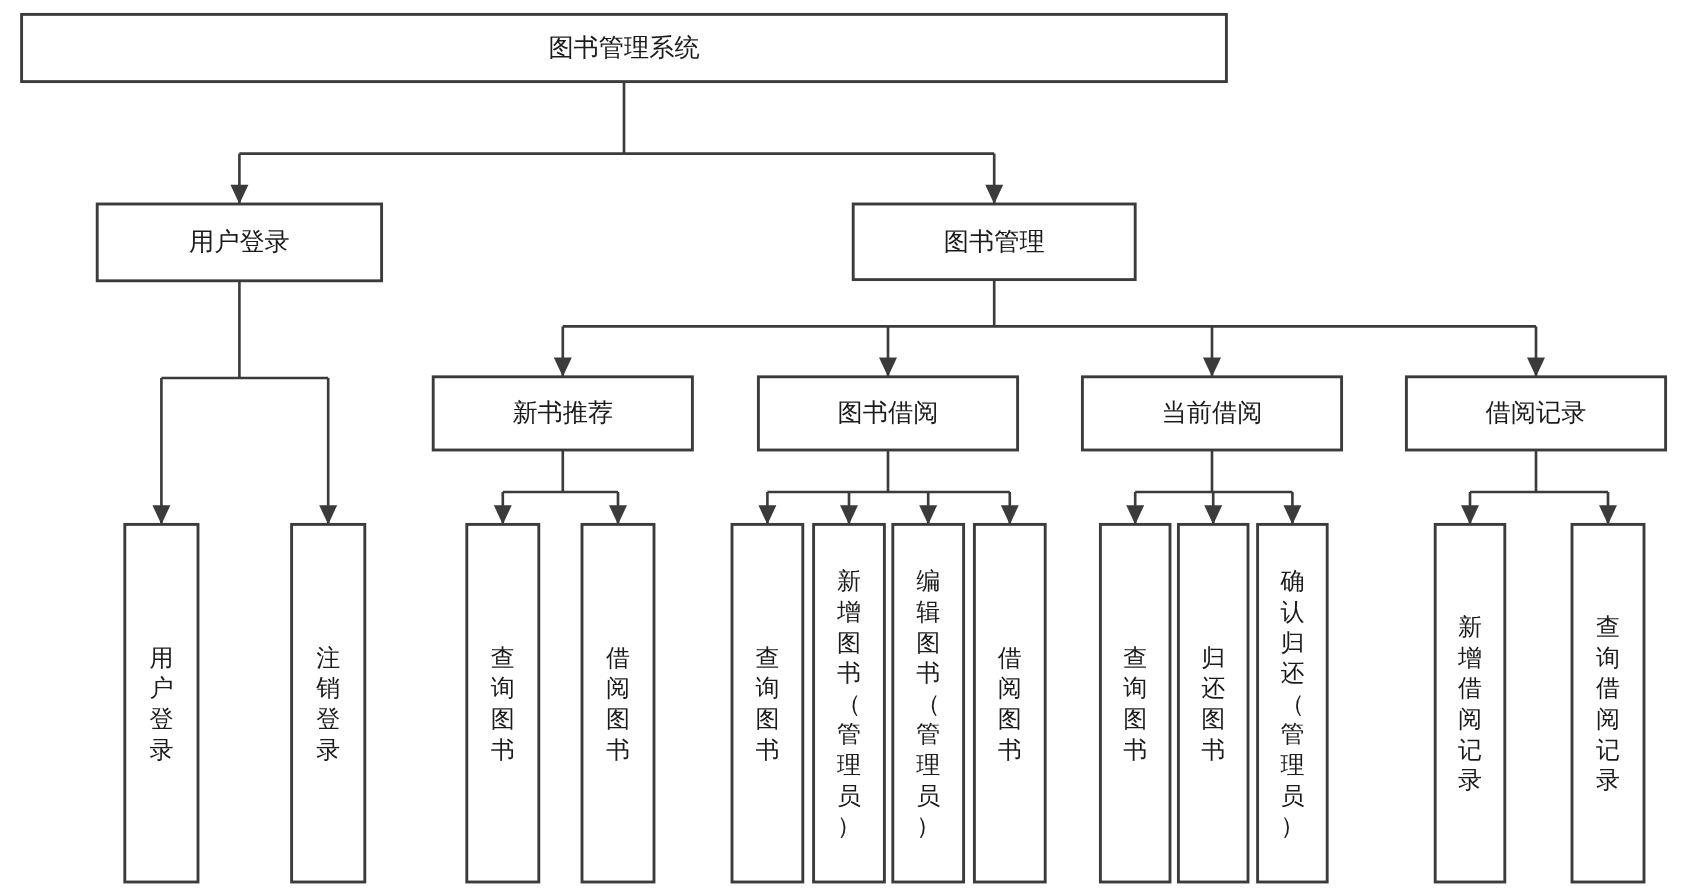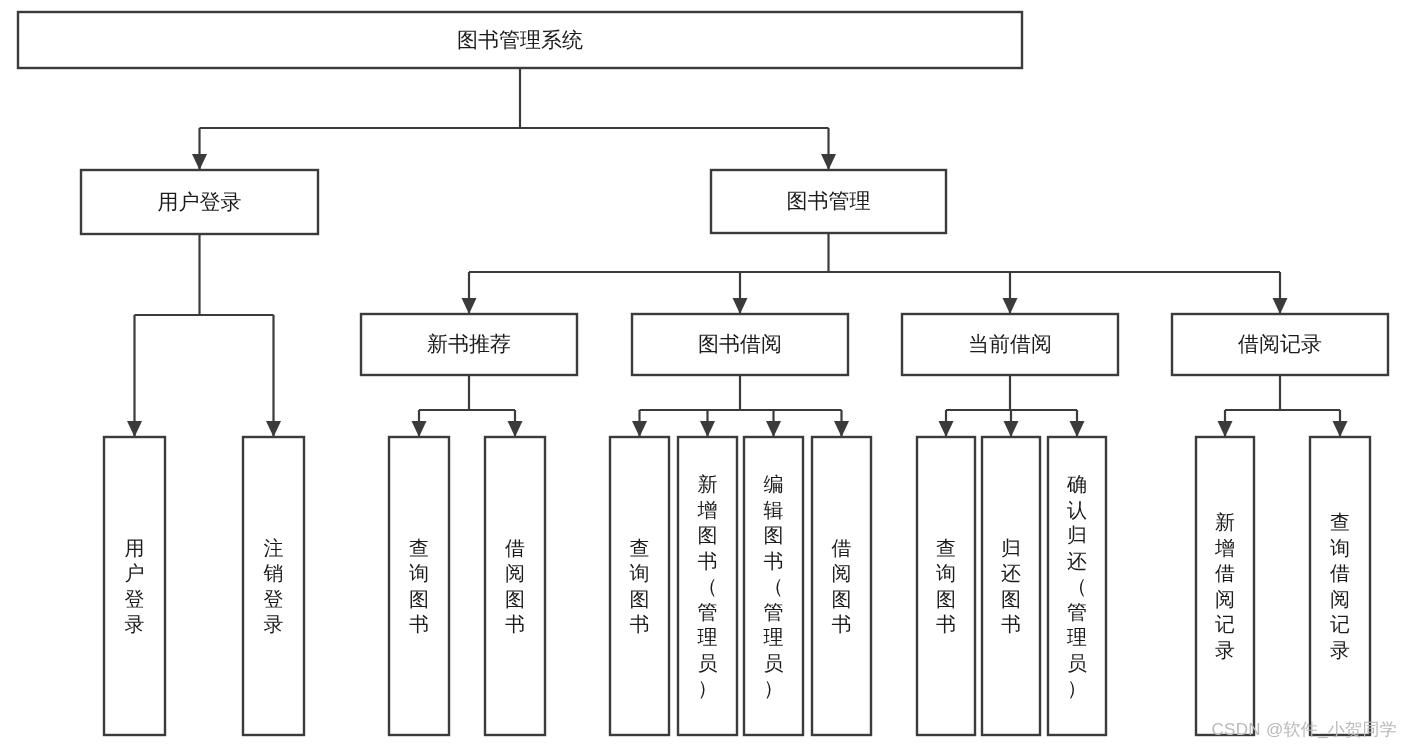--- a/index.html
+++ b/index.html
@@ -201,14 +201,13 @@
         <g>
           <rect x="1196" y="437" width="58" height="298" class="node-box"></rect>
           <text x="1225" y="529.39" class="node-label-v"><tspan x="1225" dy="0">新</tspan><tspan x="1225" dy="25.5">增</tspan><tspan x="1225" dy="25.5">借</tspan><tspan x="1225" dy="25.5">阅</tspan><tspan x="1225" dy="25.5">记</tspan><tspan x="1225" dy="25.5">录</tspan></text>
         </g>
         <g>
           <rect x="1310" y="437" width="60" height="298" class="node-box"></rect>
           <text x="1340" y="529.39" class="node-label-v"><tspan x="1340" dy="0">查</tspan><tspan x="1340" dy="25.5">询</tspan><tspan x="1340" dy="25.5">借</tspan><tspan x="1340" dy="25.5">阅</tspan><tspan x="1340" dy="25.5">记</tspan><tspan x="1340" dy="25.5">录</tspan></text>
         </g>
       </g>
   </svg>
-  <div class="watermark-text">CSDN @软件_小贺同学</div>
 </div>
 
 </body></html>

